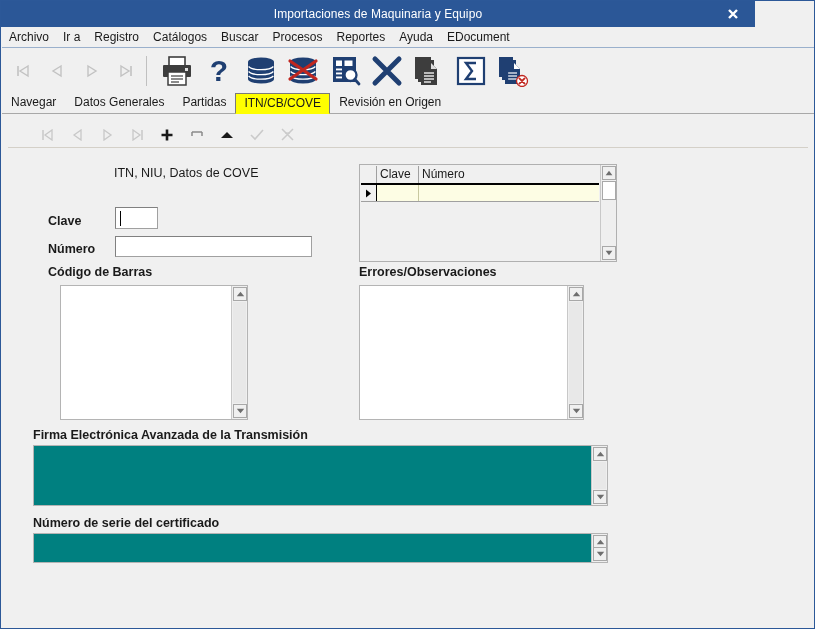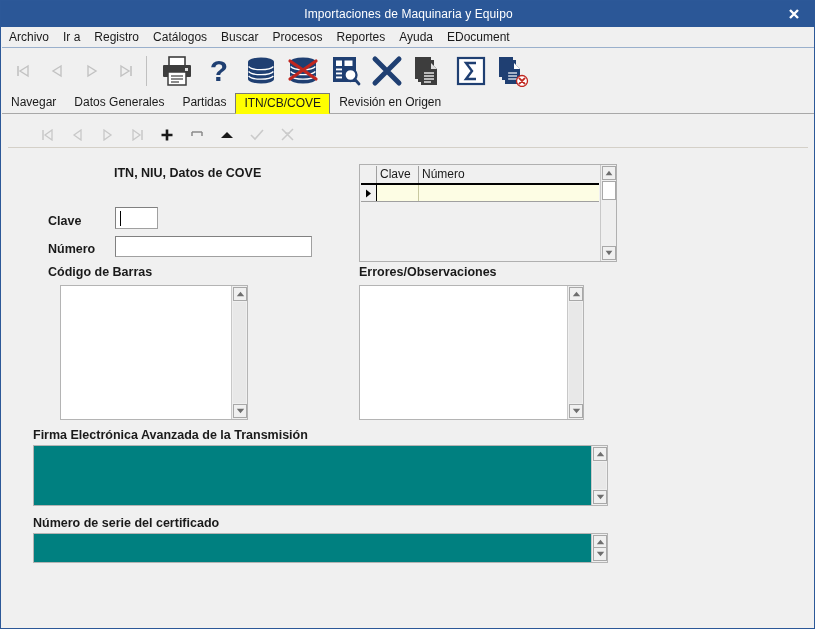--- a/index.html
+++ b/index.html
@@ -18,21 +18,21 @@
     overflow: hidden;
     background: #f0f0f0;
     border: 1px solid #2c5898;
     box-sizing: border-box;
   }
 
   
   .titlebar {
     position: absolute;
     left: 0; top: 0;
-    width: 815px;
+    width: 754px;
     height: 26px;
     background: #2b5797;
     display: flex;
     align-items: center;
     justify-content: center;
   }
   .titlebar-text {
     color: #ffffff;
     font-size: 12px;
     letter-spacing: 0.1px;
@@ -162,21 +162,21 @@
     display: flex;
     align-items: center;
     justify-content: center;
     cursor: default;
   }
 
   
   .hdr {
     position: absolute;
     font-size: 12.5px;
-    font-weight: bold;
+    font-weight: normal;
     color: #1a1a1a;
     white-space: nowrap;
   }
   .lbl-b {
     position: absolute;
     font-size: 12.5px;
     font-weight: bold;
     color: #1a1a1a;
     white-space: nowrap;
   }

